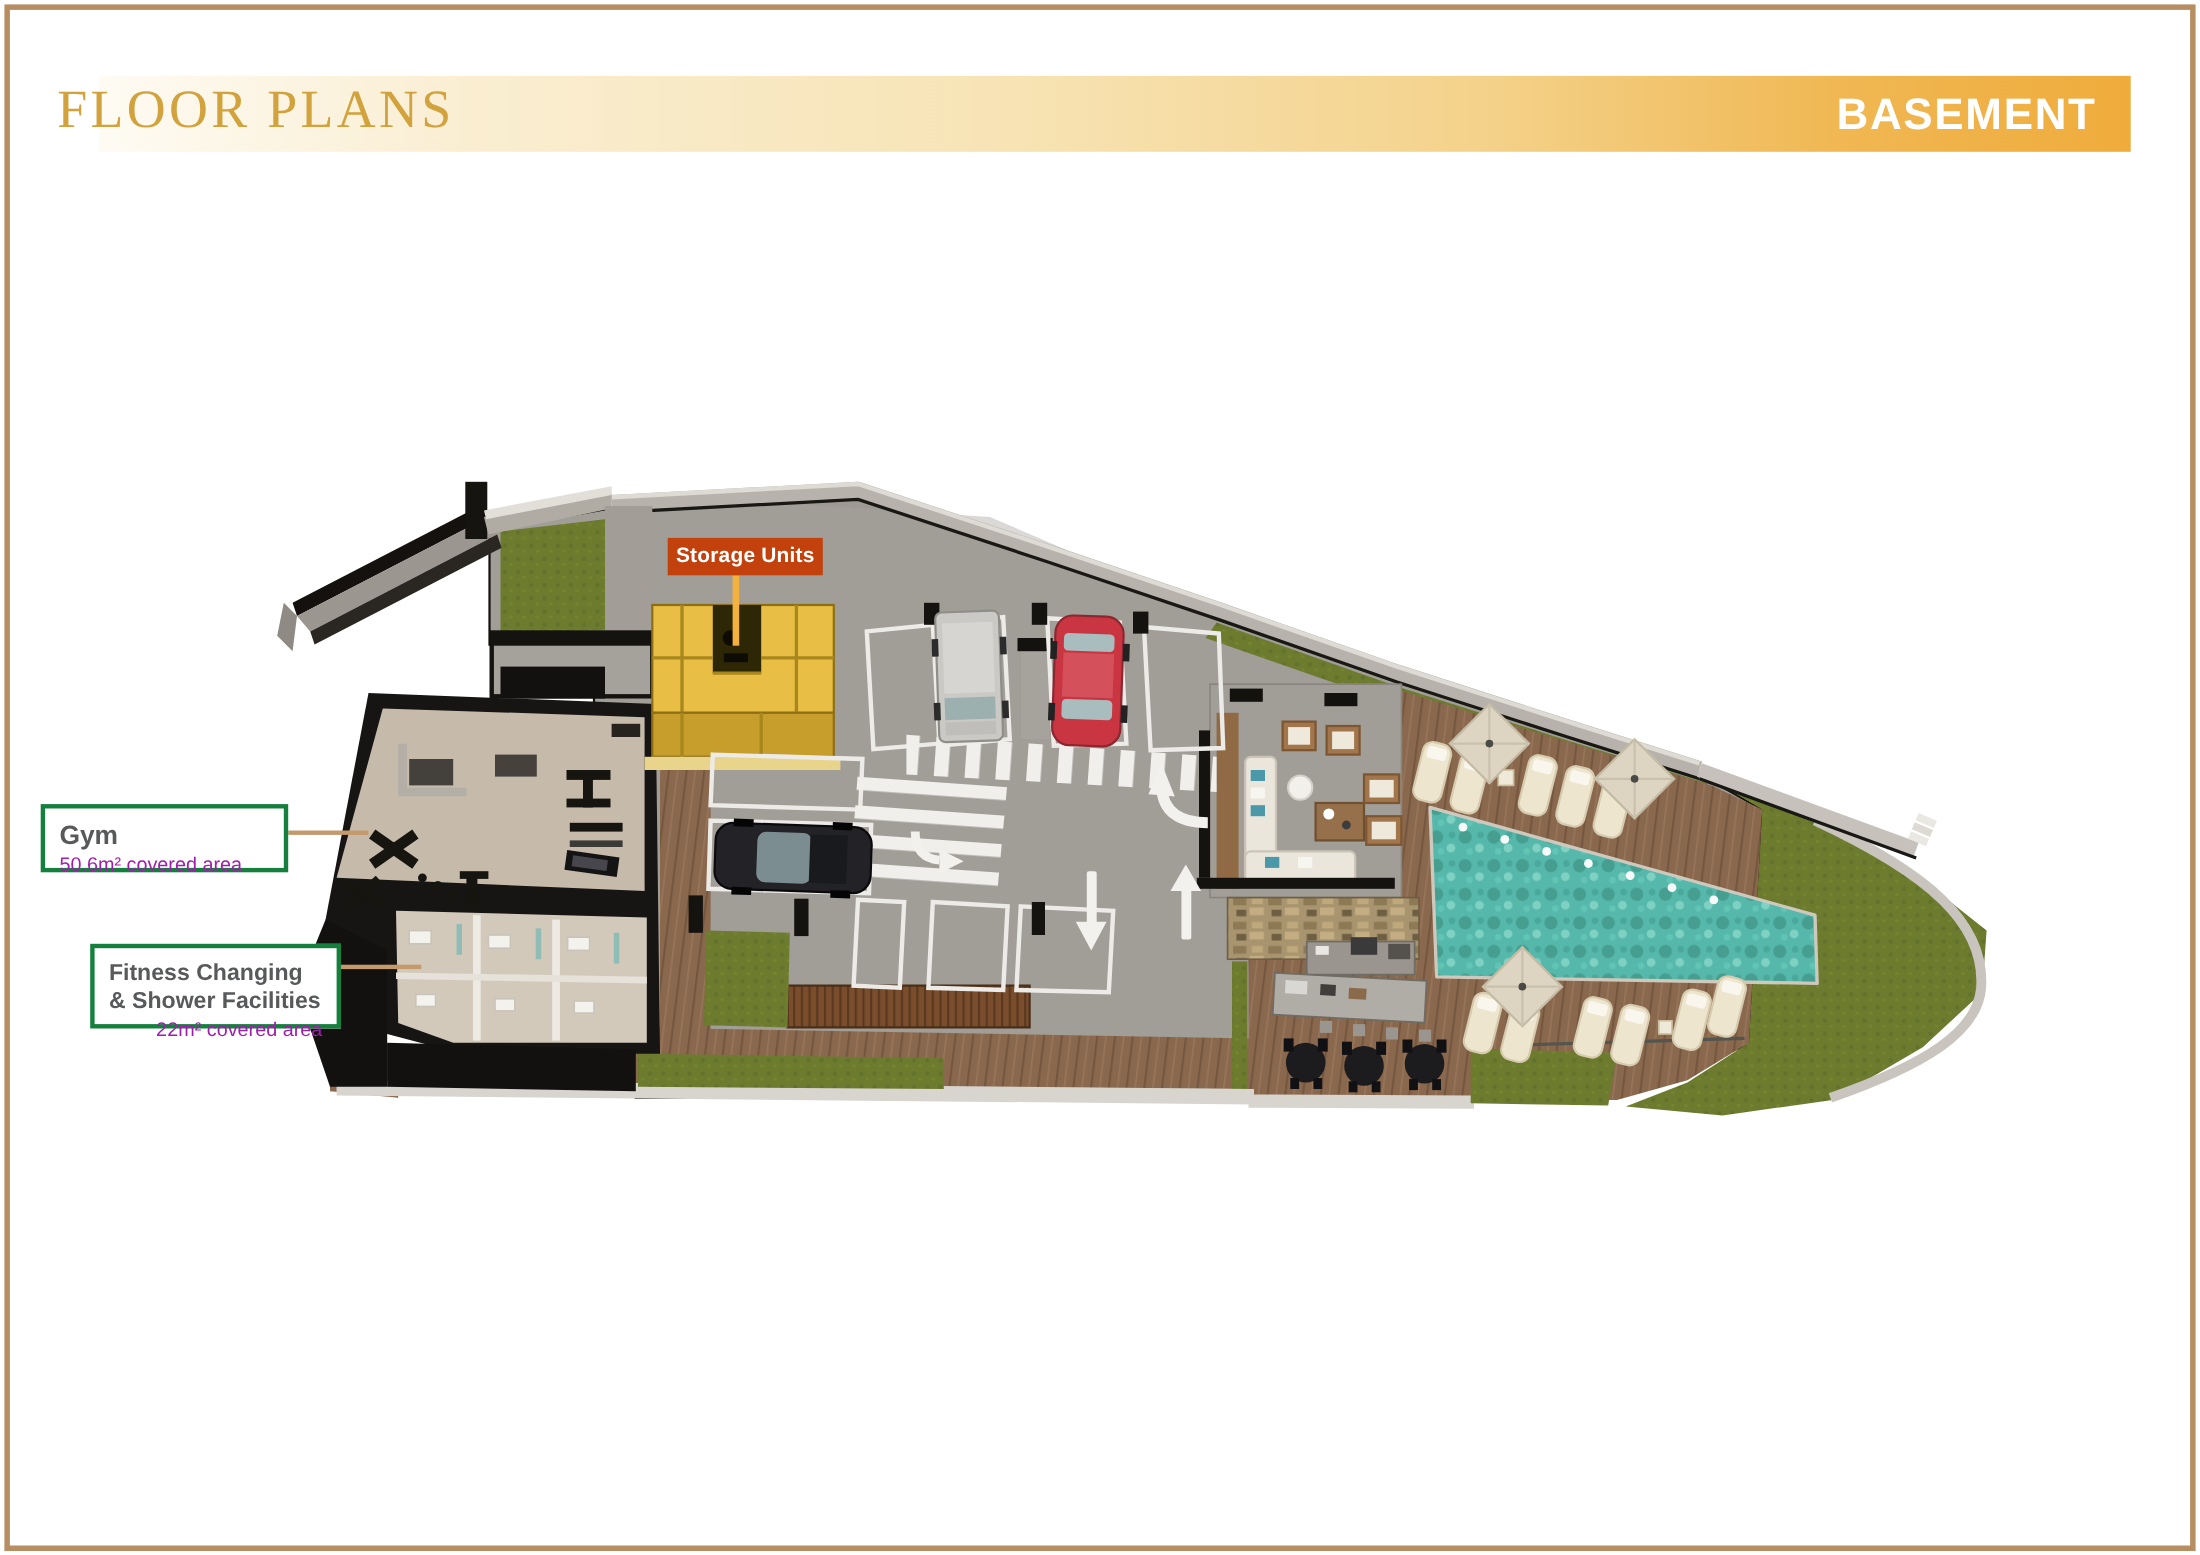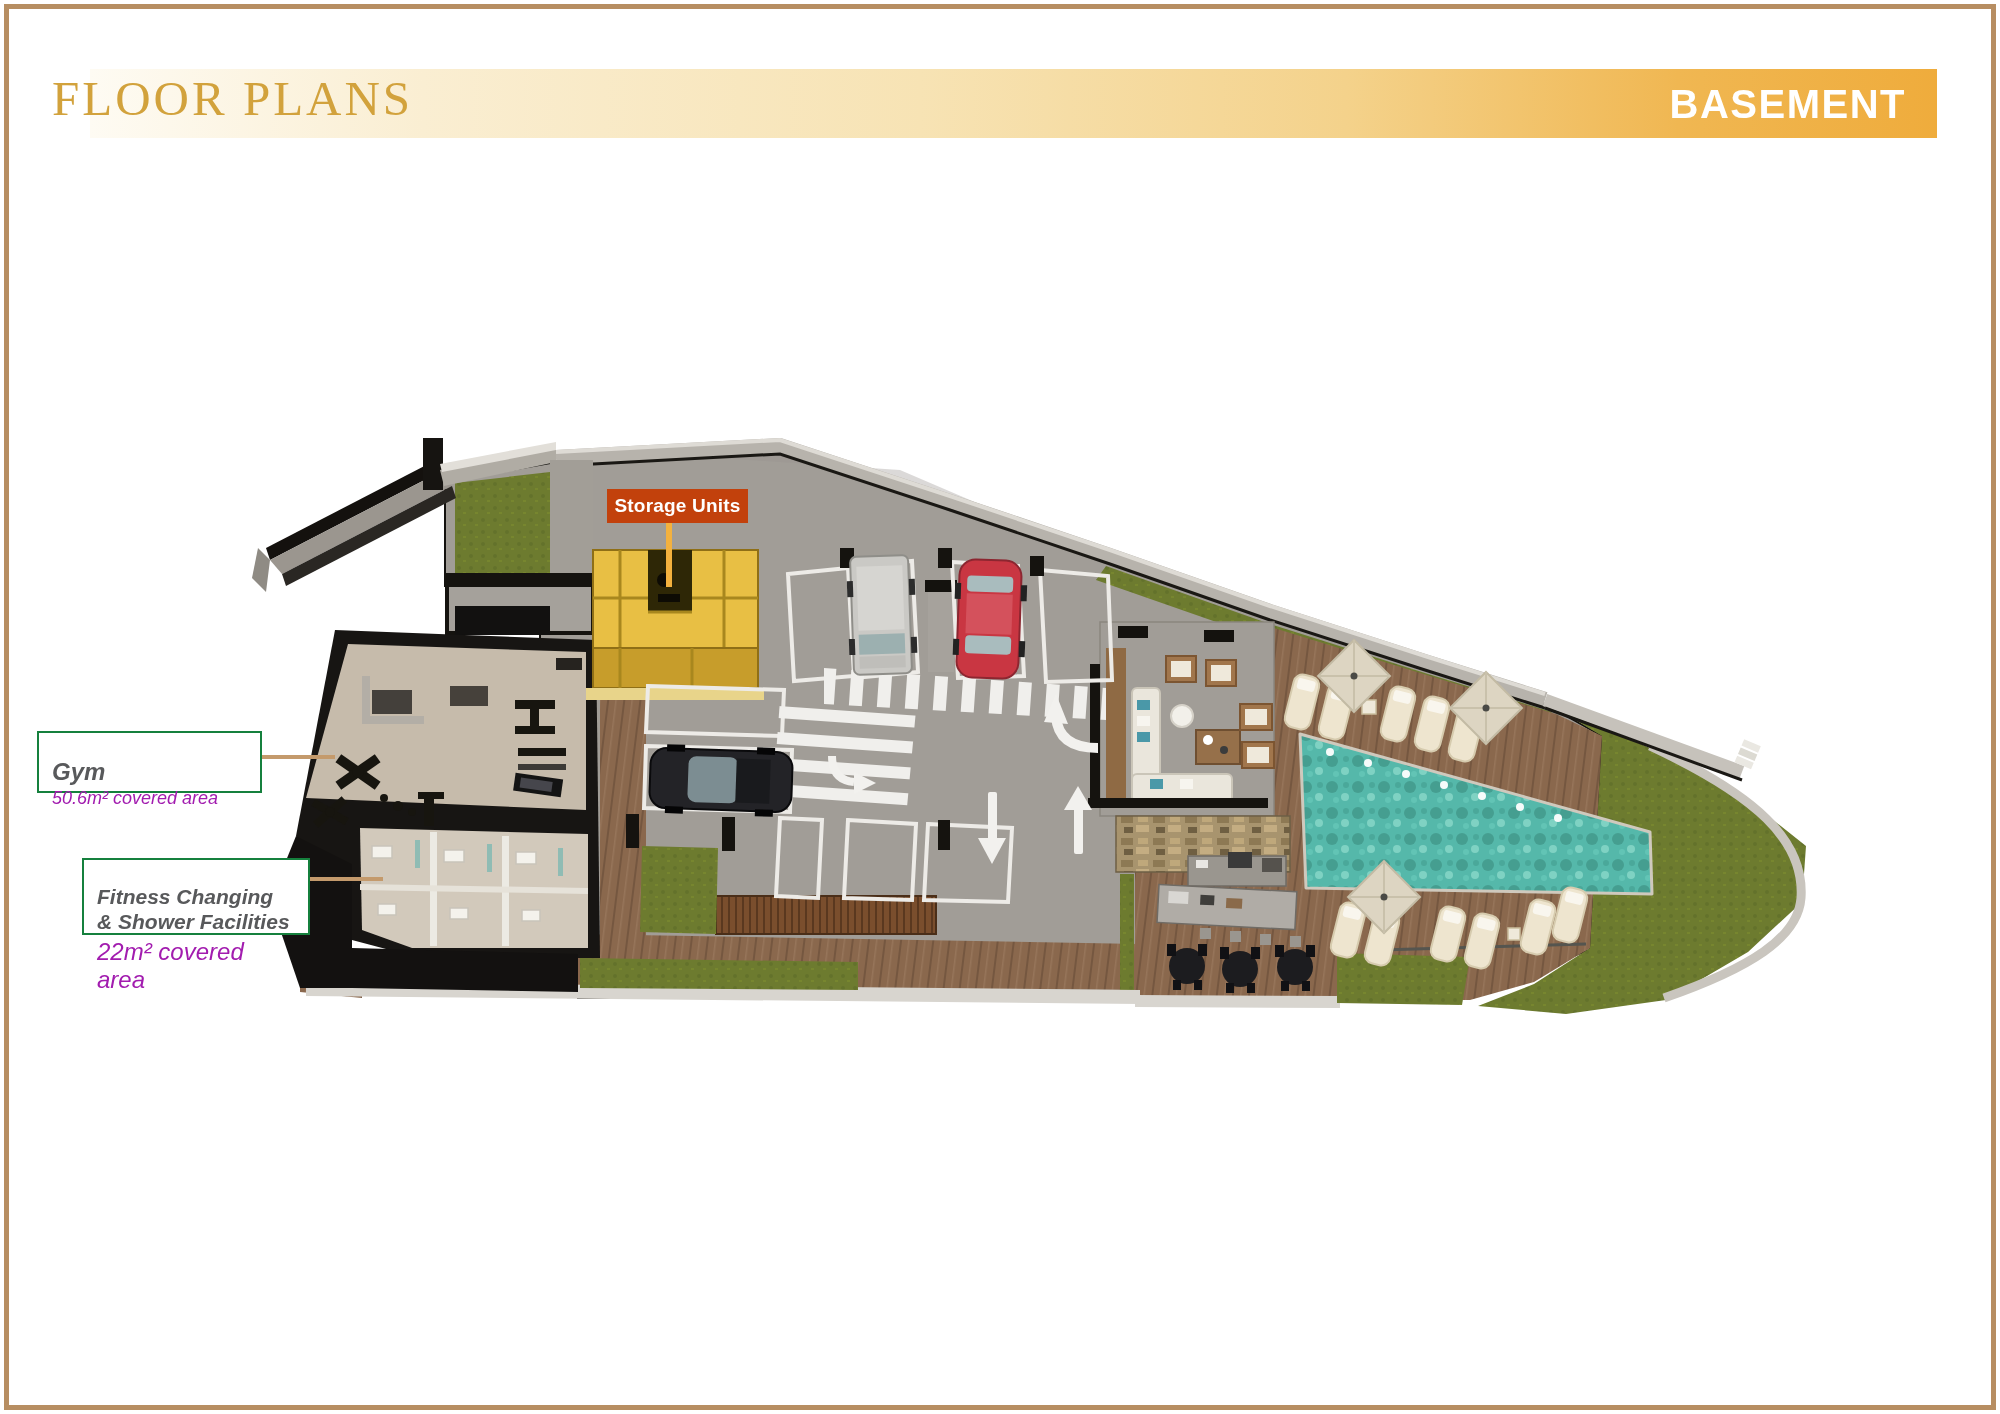--- a/index.html
+++ b/index.html
@@ -19,31 +19,31 @@
     position:absolute;left:52px;top:60px;height:78px;line-height:78px;
     font-family:"Liberation Serif", serif;font-size:49px;letter-spacing:3px;
     color:#d2a23c;z-index:2;white-space:nowrap;
   }
   .floor-label{
     position:absolute;right:31px;top:0;height:88px;line-height:71px;
     font-size:40px;font-weight:bold;letter-spacing:1.5px;color:#ffffff;white-space:nowrap;
   }
   
   .callout{
-    position:absolute;background:#ffffff;border:2px solid #15803d;
-    box-sizing:border-box;z-index:10;padding:25px 13px;font-style:italic;
+    position:absolute;background:#ffffff;border:4px solid #15803d;
+    box-sizing:border-box;z-index:10;padding:11px 13px;
   }
   .callout .c-title{font-weight:bold;color:#58595b;line-height:1.18;}
   .callout .c-sub{color:#a21caf;margin-top:2px;}
   .gym-callout{left:37px;top:731px;width:225px;height:62px;}
   .gym-callout .c-title{font-size:24px;}
   .gym-callout .c-sub{font-size:18px;}
   .fitness-callout{left:82px;top:858px;width:228px;height:77px;}
   .fitness-callout .c-title{font-size:21px;}
-  .fitness-callout .c-sub{font-size:24px;margin-top:3px;}
+  .fitness-callout .c-sub{font-size:18px;margin-top:3px;text-align:right;}
   .storage-callout{
     position:absolute;left:607px;top:489px;width:141px;height:34px;z-index:10;
     background:#c2410c;color:#fff;font-weight:bold;font-size:19px;
     display:flex;align-items:center;justify-content:center;letter-spacing:.2px;
   }
   .connector{position:absolute;background:#c49a6c;z-index:9;}
   .conn-gym{left:261px;top:755px;width:74px;height:4px;}
   .conn-fitness{left:309px;top:877px;width:74px;height:4px;}
   .conn-storage{left:666px;top:523px;width:6px;height:64px;background:#f3b13e;}
   svg.plan{position:absolute;left:0;top:0;z-index:1;}

